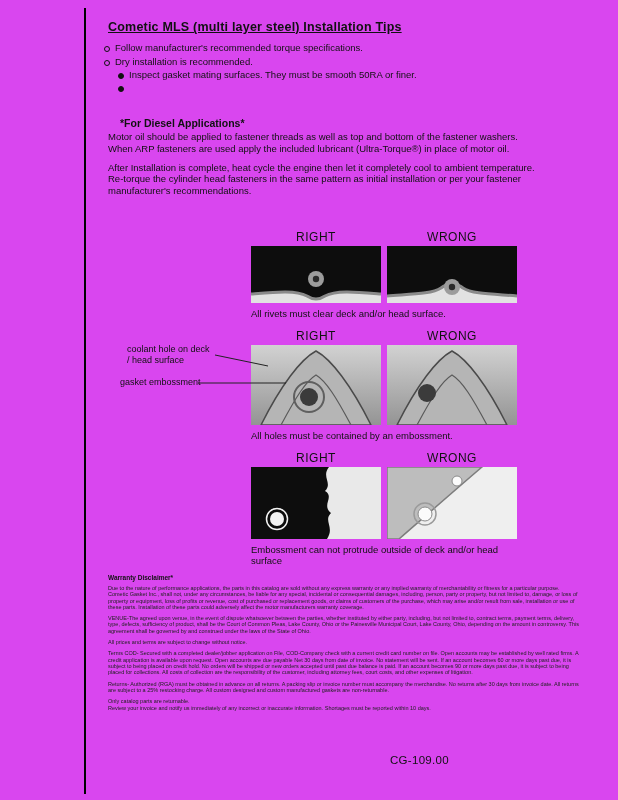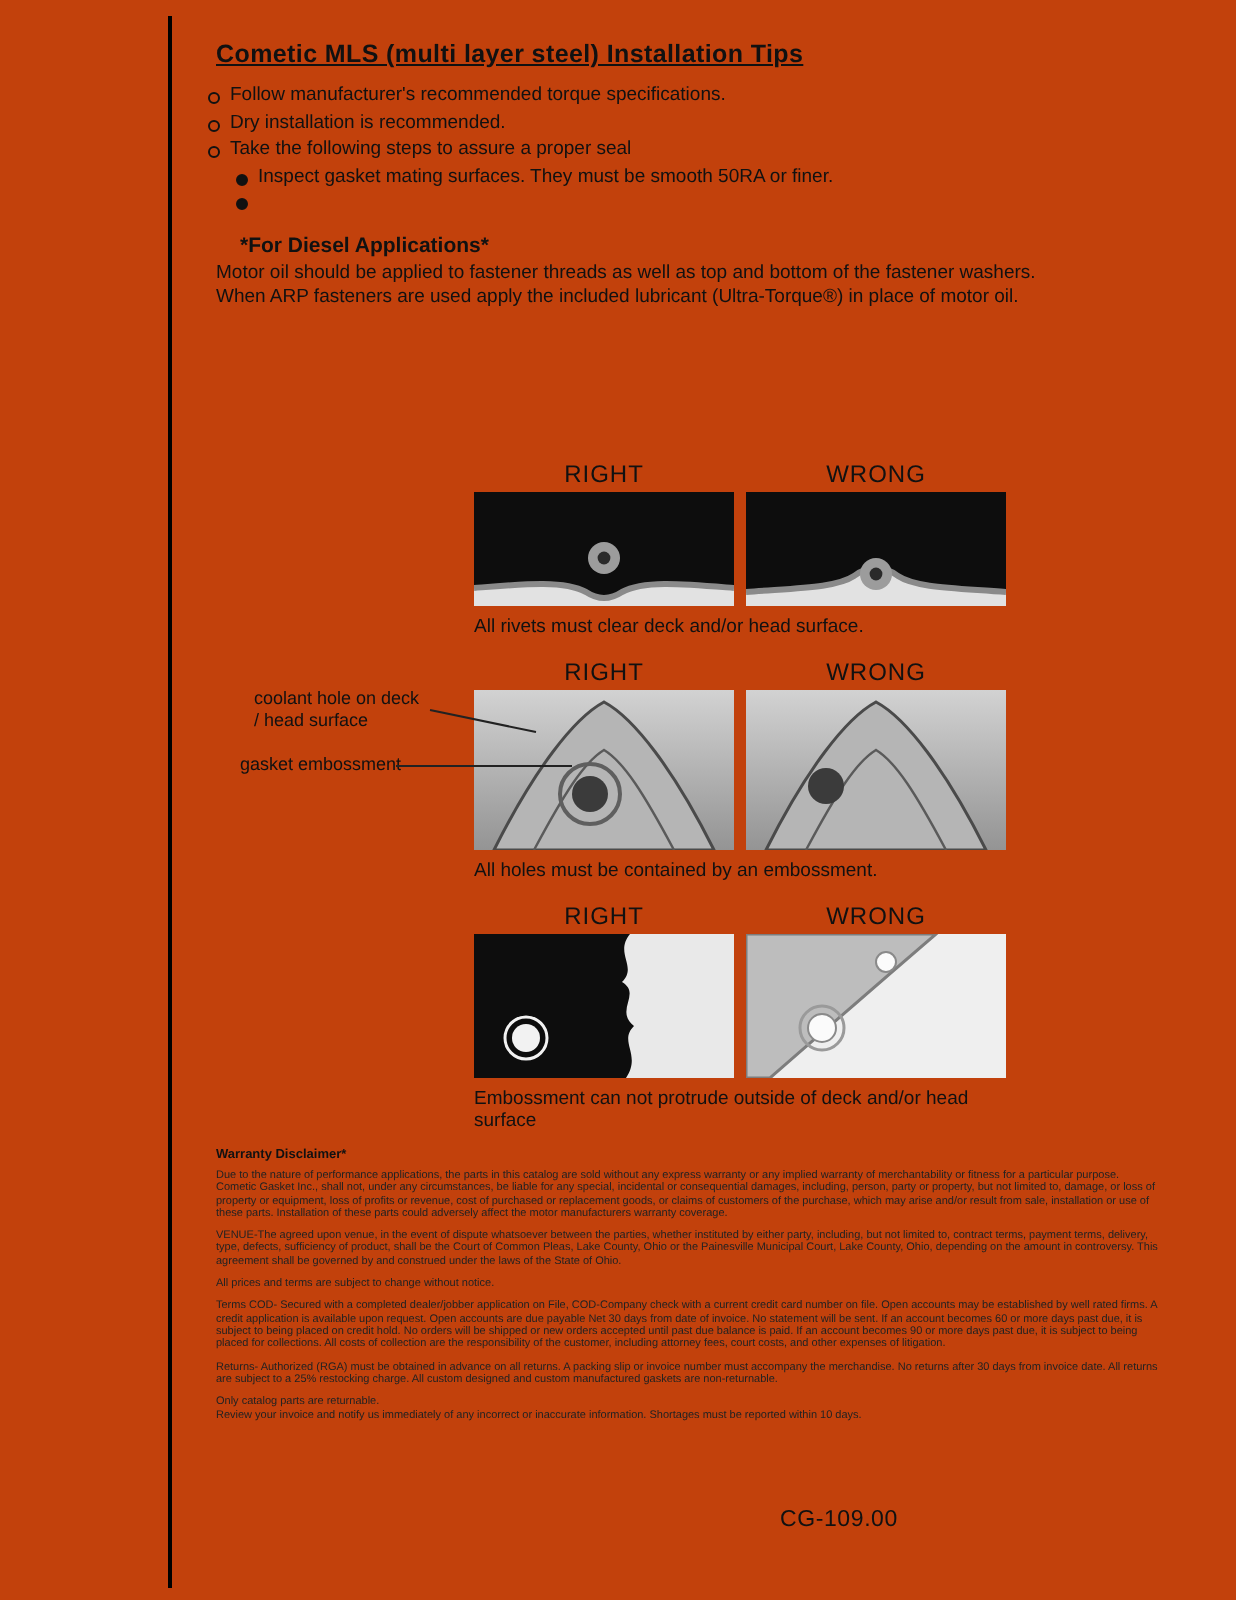--- a/index.html
+++ b/index.html
@@ -1,34 +1,34 @@
 <!DOCTYPE html>
 <html><head>
 <meta charset="utf-8">
 <style>
   html,body{margin:0;padding:0;background:#e8e8e8;}
-  .page{position:relative;width:618px;height:800px;background:#c2410c;margin:0 auto;
+  .page{position:relative;width:618px;height:800px;background:#d946ef;margin:0 auto;
         font-family:"Liberation Sans", sans-serif;color:#111;overflow:hidden;}
   .left-rule{position:absolute;left:84px;top:8px;width:2px;height:786px;background:#000;}
 
   .title{position:absolute;left:108px;top:20px;font-size:12.5px;font-weight:bold;
          text-decoration:underline;letter-spacing:.2px;}
 
   .bullets{position:absolute;left:104px;top:42px;width:472px;}
   .bullet-row{display:flex;align-items:center;margin-bottom:2.5px;font-size:9.5px;line-height:11px;}
   .bullet-row.sub{margin-left:14px;}
   .marker{flex:none;width:4px;height:4px;margin:3px 5px 0 0;border-radius:50%;}
   .marker.hollow{border:1px solid #111;}
   .marker.solid{background:#111;border:1px solid #111;}
 
   .diesel-head{position:absolute;left:108px;top:117px;font-size:10.5px;font-weight:bold;margin-left:12px;}
   .diesel-body{position:absolute;left:108px;top:131px;width:434px;}
   .diesel-body p{margin:0 0 7px 0;font-size:9.5px;line-height:11.8px;}
 
-  .diagrams{position:absolute;left:237px;top:230px;width:266px;}
+  .diagrams{position:absolute;left:251px;top:230px;width:266px;}
   .label-row{display:flex;height:14px;margin-bottom:2px;}
   .label-row .lab{width:130px;text-align:center;font-size:12px;letter-spacing:.5px;}
   .label-row .lab:first-child{margin-right:6px;}
   .img-row{display:flex;}
   .img-row .cell{width:130px;margin-right:6px;font-size:0;line-height:0;}
   .img-row .cell:last-child{margin-right:0;}
   .caption{font-size:9.5px;line-height:11px;margin:5px 0 10px 0;}
 
   .callout1{position:absolute;left:127px;top:344px;width:86px;font-size:9px;line-height:10.5px;}
   .callout2{position:absolute;left:120px;top:377px;width:90px;font-size:9px;line-height:10.5px;}
@@ -51,36 +51,33 @@
 
   <div class="bullets">
     <div class="bullet-row">
       <span class="marker hollow"></span>
       <span>Follow manufacturer's recommended torque specifications.</span>
     </div>
     <div class="bullet-row">
       <span class="marker hollow"></span>
       <span>Dry installation is recommended.</span>
     </div>
-    <div class="bullet-row">
-      <span class="marker hollow"></span>
-      <span>Take the following steps to assure a proper seal</span>
-    </div>
     <div class="bullet-row sub">
       <span class="marker solid"></span>
       <span>Inspect gasket mating surfaces.  They must be smooth 50RA or finer.</span>
     </div>
     <div class="bullet-row sub">
       <span class="marker solid"></span>
     </div>
   </div>
 
   <div class="diesel-head">*For Diesel Applications*</div>
   <div class="diesel-body">
     <p>Motor oil should be applied to fastener threads as well as top and bottom of the fastener washers. When ARP fasteners are used apply the included lubricant (Ultra-Torque®) in place of motor oil.</p>
+    <p>After Installation is complete, heat cycle the engine then let it completely cool to ambient temperature. Re-torque the cylinder head fasteners in the same pattern as initial installation or per your fastener manufacturer's recommendations.</p>
   </div>
 
   <div class="diagrams">
 
     <div class="label-row">
       <span class="lab">RIGHT</span>
       <span class="lab">WRONG</span>
     </div>
     <div class="img-row">
       <span class="cell">

